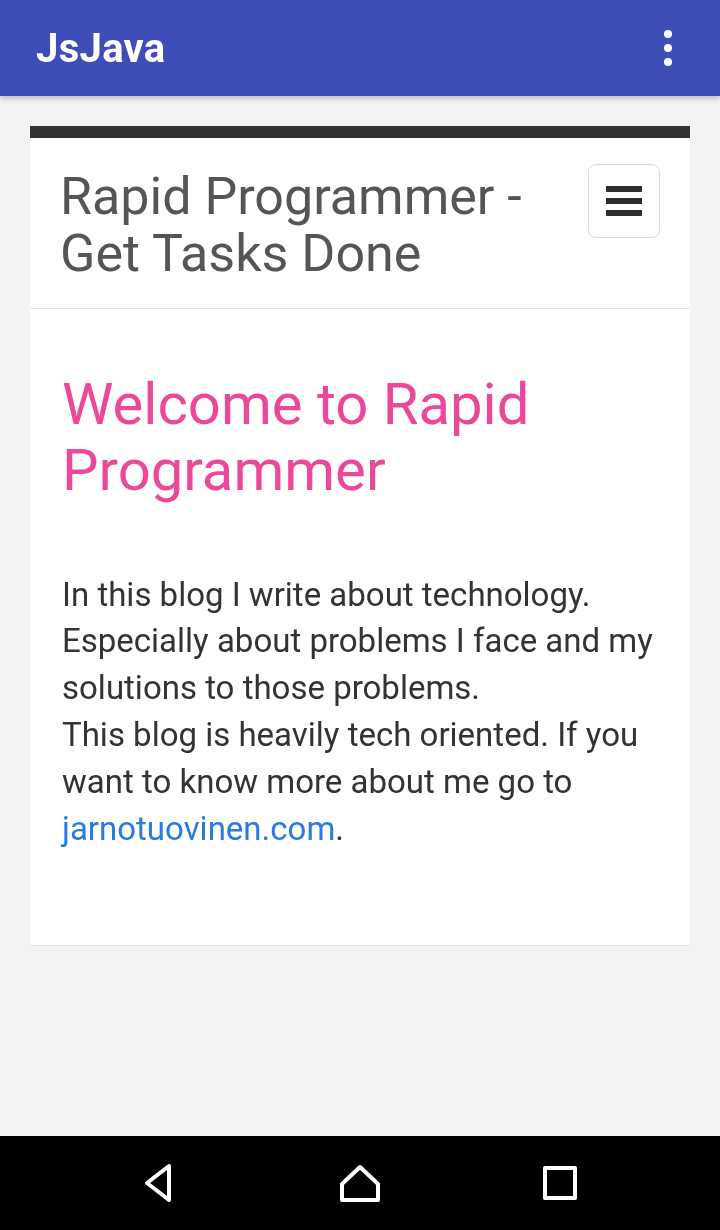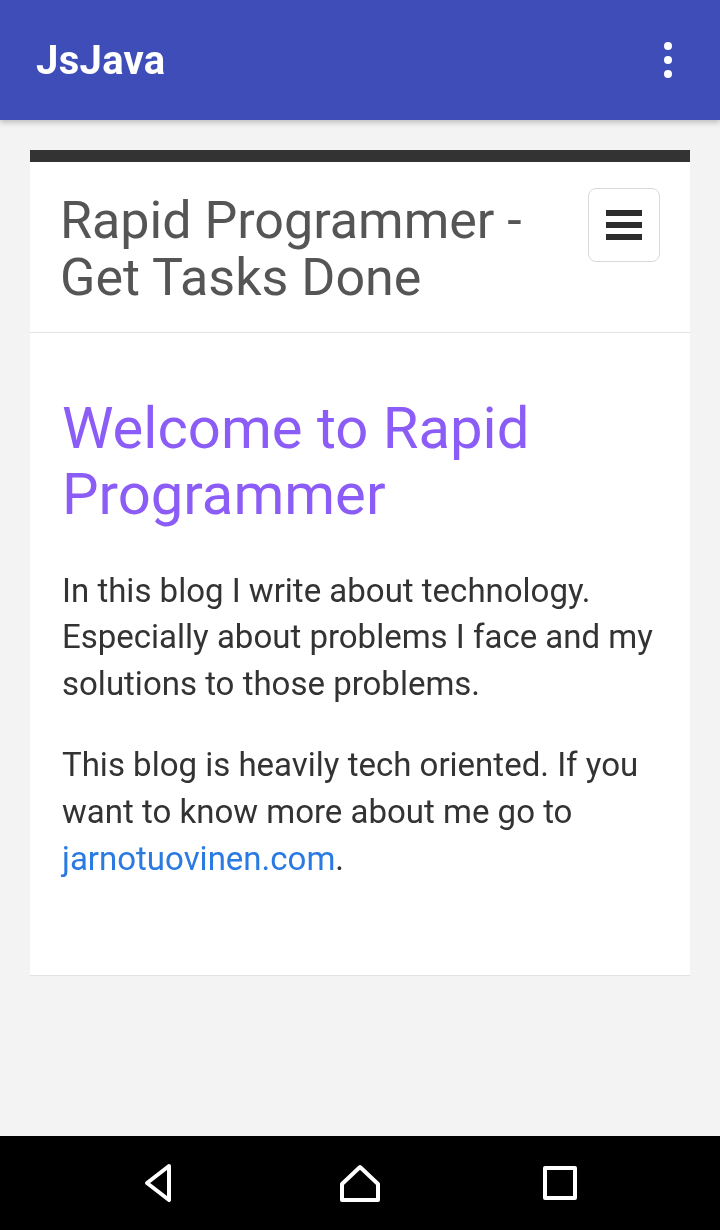--- a/index.html
+++ b/index.html
@@ -1,19 +1,19 @@
 <!DOCTYPE html>
 <html><head>
 <meta charset="utf-8">
 <style>
   * { margin: 0; padding: 0; box-sizing: border-box; }
   html, body { width: 720px; height: 1230px; overflow: hidden; font-family: Roboto, "Helvetica Neue", Arial, sans-serif; background: #f3f3f3; }
   .app-bar {
     background: #3f4db8;
-    height: 120px;
+    height: 96px;
     display: flex;
     align-items: center;
     justify-content: space-between;
     padding: 0 28px 0 36px;
     box-shadow: 0 3px 5px rgba(0,0,0,0.2);
     position: relative;
     z-index: 10;
   }
   .app-title {
     color: #ffffff;
@@ -67,31 +67,30 @@
     justify-content: center;
     cursor: pointer;
     margin-top: 4px;
   }
   .hamburger svg { stroke: #2d2d2d; }
   .card-body {
     padding: 62px 32px 80px 32px;
     border-bottom: 1px solid #e2e2e2;
   }
   .heading {
-    color: #8b5cf6;
+    color: #ec4899;
     font-size: 58px;
     font-weight: 400;
     line-height: 1.14;
-    margin-bottom: 40px;
+    margin-bottom: 68px;
   }
   .para {
     color: #333333;
     font-size: 33px;
     line-height: 1.42;
-    margin-bottom: 34px;
   }
   .para:last-child { margin-bottom: 12px; }
   .link { color: #2a7ae2; text-decoration: none; }
   .nav-bar {
     position: absolute;
     bottom: 0; left: 0; right: 0;
     height: 94px;
     background: #000000;
     display: flex;
     align-items: center;

